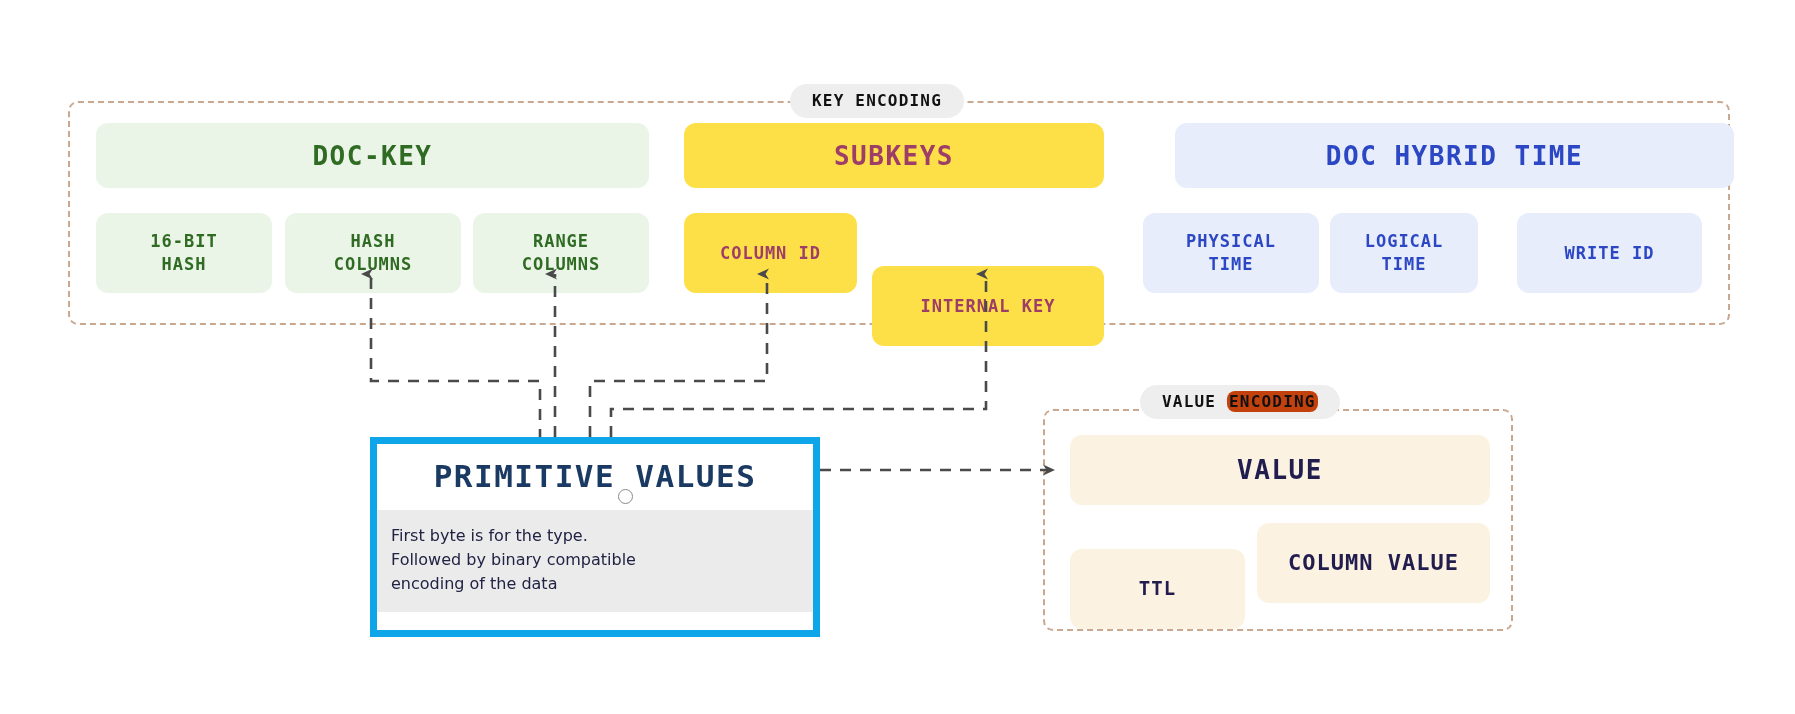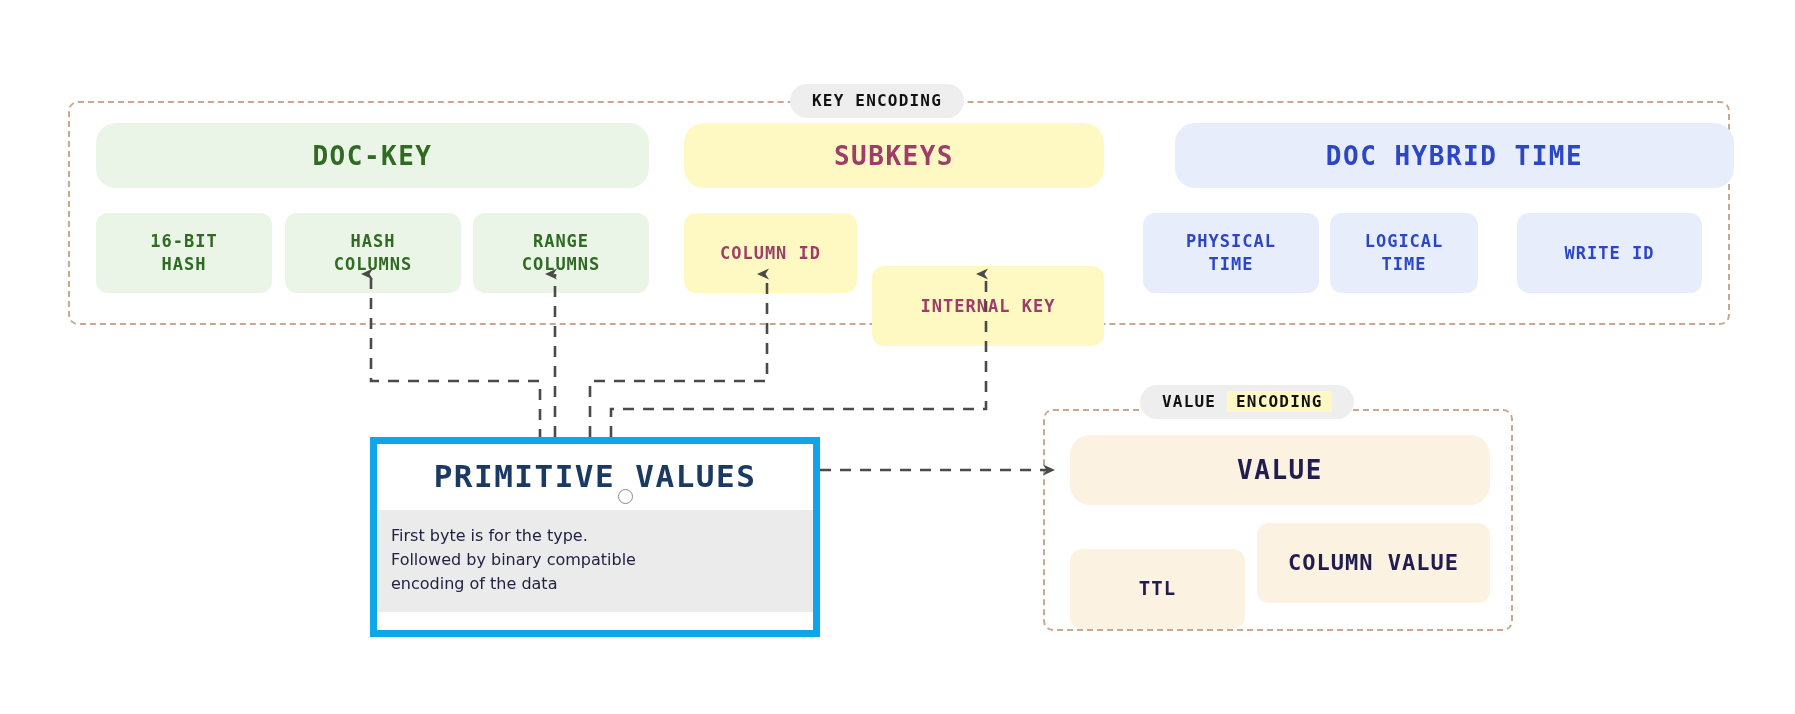--- a/index.html
+++ b/index.html
@@ -24,26 +24,26 @@
     border-radius: 18px;
     padding: 7px 22px 8px 22px;
     font-family: "DejaVu Sans Mono", monospace;
     font-weight: bold;
     font-size: 16px;
     letter-spacing: 1.2px;
     color: #111111;
     white-space: nowrap;
     z-index: 6;
   }
-  .hl-green { background: #fef9c3; padding: 1px 9px; border-radius: 2px; }
+  .hl-green { background: #c2410c; padding: 1px 2px; border-radius: 8px; }
 
   
   .head-bar {
     position: absolute;
-    border-radius: 20px;
+    border-radius: 12px;
     display: flex; align-items: center; justify-content: center;
     font-family: "DejaVu Sans Mono", monospace;
     font-weight: bold;
     font-size: 26px;
     letter-spacing: 1.5px;
     white-space: nowrap;
   }
   .sub-box {
     position: absolute;
     border-radius: 12px;
@@ -51,21 +51,21 @@
     text-align: center;
     font-family: "DejaVu Sans Mono", monospace;
     font-weight: bold;
     font-size: 17px;
     letter-spacing: 1px;
     line-height: 1.35;
     white-space: pre-line;
   }
 
   .g-green  { background: #eaf4e7; color: #2f6b22; }
-  .g-pink   { background: #fef9c3; color: #9e3d67; }
+  .g-pink   { background: #fde047; color: #9e3d67; }
   .g-blue   { background: #e7edfb; color: #2c47c4; }
   .g-cream  { background: #fcf2e2; color: #211d4e; }
 
   
   .note-box {
     position: absolute;
     border: 7px solid #0ea5e9;
     background: #ffffff;
     z-index: 5;
   }

